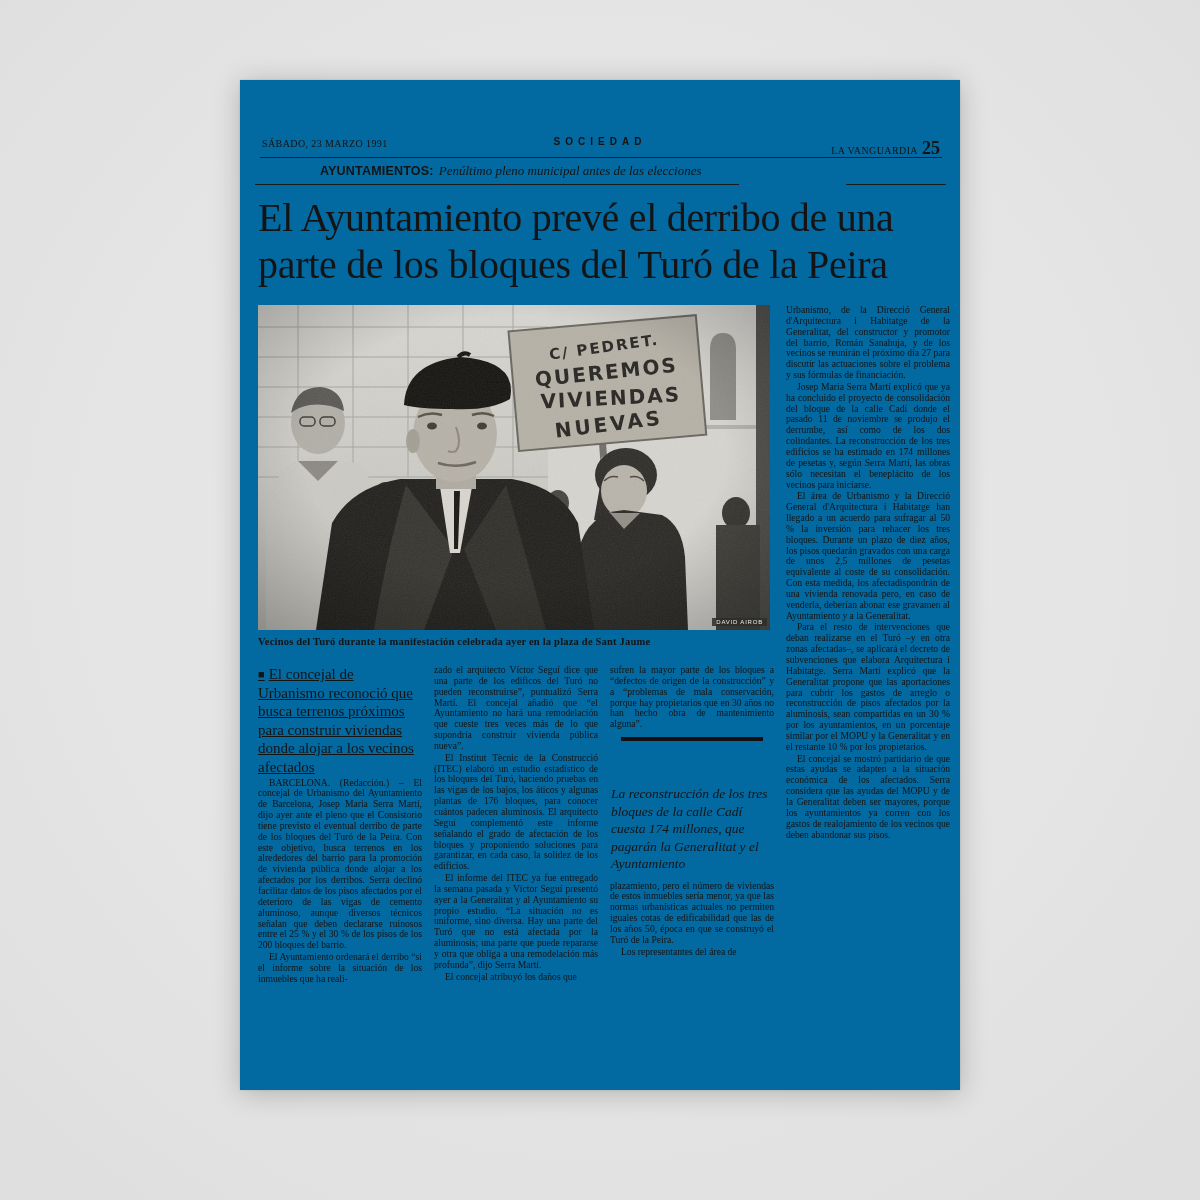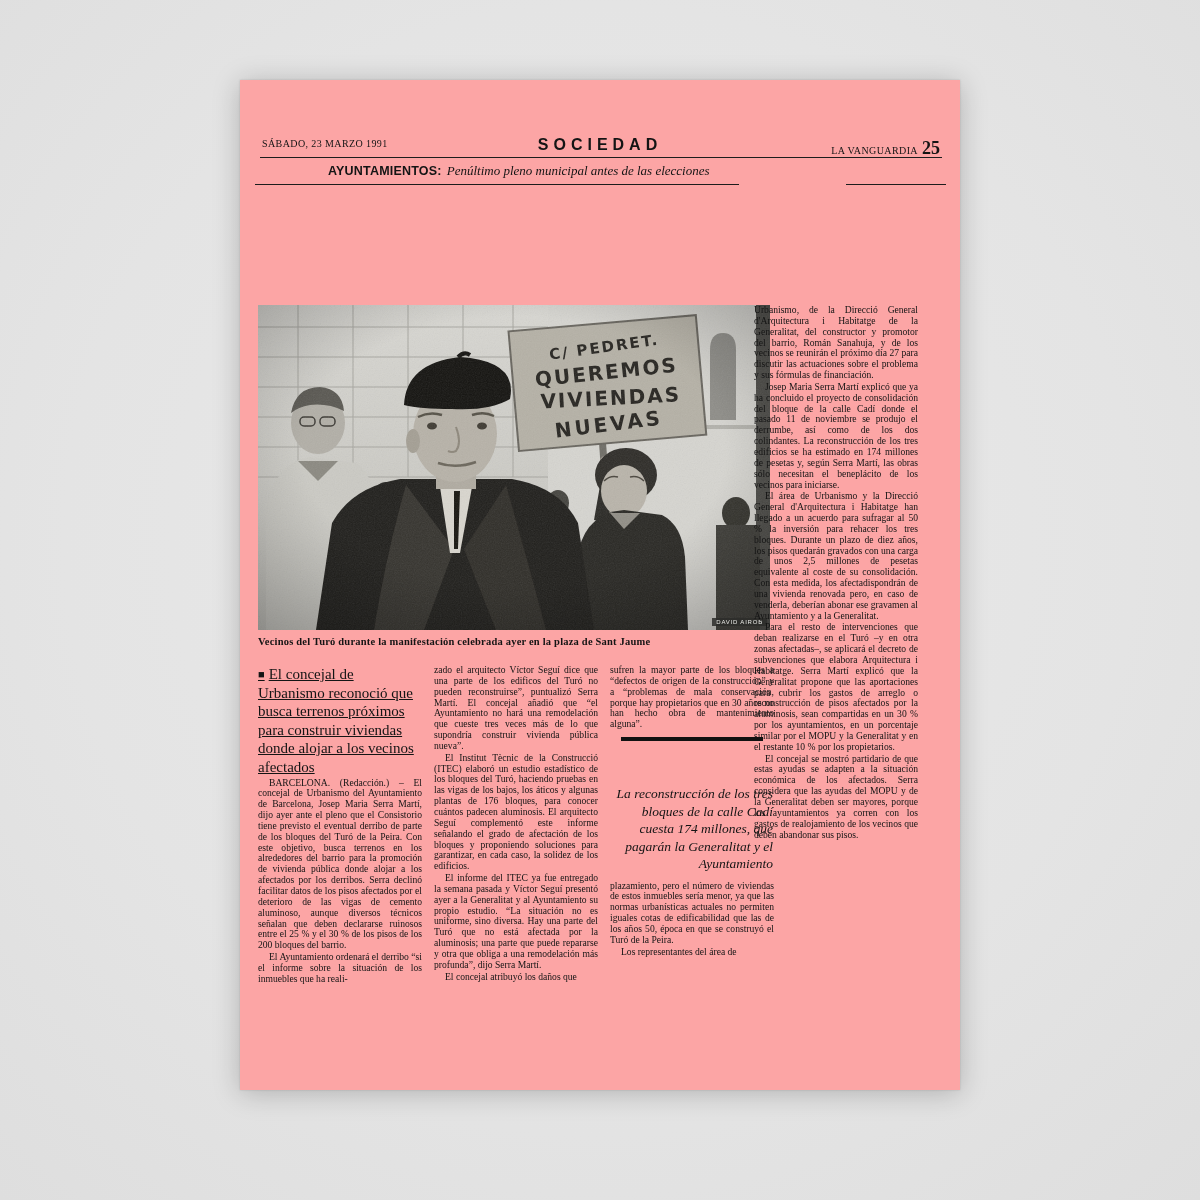--- a/index.html
+++ b/index.html
@@ -3,78 +3,79 @@
 <meta charset="utf-8">
 <style>
   html,body{margin:0;padding:0;}
   body{
     width:1200px;height:1200px;position:relative;overflow:hidden;
     background:radial-gradient(circle at 50% 45%, #e9e9e9 0%, #e4e4e4 60%, #dedede 100%);
     font-family:"Liberation Serif", serif;color:#141414;
   }
   .page{
     position:absolute;left:240px;top:80px;width:720px;height:1010px;
-    background:#fca5a5;box-shadow:0 3px 26px rgba(0,0,0,.22), 0 0 2px rgba(0,0,0,.15);
+    background:#0369a1;box-shadow:0 3px 26px rgba(0,0,0,.22), 0 0 2px rgba(0,0,0,.15);
   }
   
   .hdr-date{position:absolute;left:22px;top:58px;font-size:10px;letter-spacing:.4px;}
   .hdr-section{position:absolute;left:50%;top:56px;transform:translateX(-50%);
-    font-family:"Liberation Sans",sans-serif;font-weight:bold;font-size:16px;letter-spacing:5px;}
+    font-family:"Liberation Sans",sans-serif;font-weight:bold;font-size:10px;letter-spacing:5px;}
   .hdr-right{position:absolute;right:20px;top:58px;font-size:10px;letter-spacing:.4px;white-space:nowrap;}
   .hdr-right b{font-size:18px;letter-spacing:0;margin-left:4px;}
   .rule{position:absolute;height:1px;background:#1c1c1c;}
   .rule-top{left:20px;width:682px;top:77px;}
-  .kicker{position:absolute;left:88px;top:83px;white-space:nowrap;font-size:13px;}
+  .kicker{position:absolute;left:80px;top:83px;white-space:nowrap;font-size:13px;}
   .kicker b{font-family:"Liberation Sans",sans-serif;font-size:12.5px;letter-spacing:.2px;}
   .kicker i{font-style:italic;margin-left:5px;}
   .rule-kick{left:15px;width:484px;top:104px;}
   .rule-kick-r{left:606px;width:100px;top:104px;}
   
   .headline{position:absolute;left:18px;top:114px;width:694px;
     font-size:40px;line-height:47px;letter-spacing:-.3px;font-weight:normal;margin:0;}
   
   .photo{position:absolute;left:18px;top:225px;width:512px;height:325px;background:#b9b8b2;overflow:hidden;}
   .photo svg{display:block;width:100%;height:100%;}
   .credit{position:absolute;right:3px;bottom:4px;background:rgba(45,45,42,.85);color:#e8e8e4;
     font-family:"Liberation Sans",sans-serif;font-size:6px;letter-spacing:.8px;padding:1px 4px;}
   .caption{position:absolute;left:18px;top:556px;width:512px;font-weight:bold;font-size:10.5px;letter-spacing:.2px;}
   
   .col{position:absolute;overflow:hidden;font-size:9.6px;line-height:10.85px;text-align:justify;}
   .col p{margin:0 0 1px 0;text-indent:11px;}
   .col p.cont{text-indent:0;}
   .col1{left:18px;top:585px;width:164px;height:368px;}
   .col2{left:194px;top:585px;width:164px;height:368px;}
   .col3{left:370px;top:585px;width:164px;height:368px;}
-  .col4{left:514px;top:225px;width:164px;height:728px;}
+  .col4{left:546px;top:225px;width:164px;height:728px;}
   
   .lead{font-size:15px;line-height:18.6px;text-align:left;text-indent:0;margin:2px 0 10px 0;text-decoration:underline;}
   .lead .sq{font-size:11px;vertical-align:1px;margin-right:4px;}
   
   .pullquote{margin:7px 1px 8px 1px;}
   .pq-rule{height:4px;background:#111;width:88%;margin:6px auto 10px auto;}
-  .pq-text{font-style:italic;font-size:13.5px;line-height:17.5px;text-align:right;margin-top:44px;}
+  .pq-text{font-style:italic;font-size:13.5px;line-height:17.5px;text-align:left;margin-top:44px;}
 </style>
 </head>
 <body>
 
 <div class="page">
 
   <div class="hdr-date">SÁBADO, 23 MARZO 1991</div>
   <div class="hdr-section">SOCIEDAD</div>
   <div class="hdr-right">
     <span>LA VANGUARDIA</span><b>25</b>
   </div>
   <div class="rule rule-top"></div>
 
   <div class="kicker">
     <b>AYUNTAMIENTOS:</b><i>Penúltimo pleno municipal antes de las elecciones</i>
   </div>
   <div class="rule rule-kick"></div>
   <div class="rule rule-kick-r"></div>
 
+  <h1 class="headline">El Ayuntamiento prevé el derribo de una parte de los bloques del Turó de la Peira</h1>
 
   <div class="photo">
     <svg viewBox="0 0 512 325" preserveAspectRatio="none">
       <defs>
         <filter id="grain">
             <feTurbulence type="fractalNoise" baseFrequency="0.85" numOctaves="2" stitchTiles="stitch"></feTurbulence>
             <feColorMatrix type="saturate" values="0"></feColorMatrix>
           </filter>
         <radialGradient id="vg" cx="50%" cy="45%" r="75%">
           <stop offset="55%" stop-color="rgba(0,0,0,0)"></stop>

